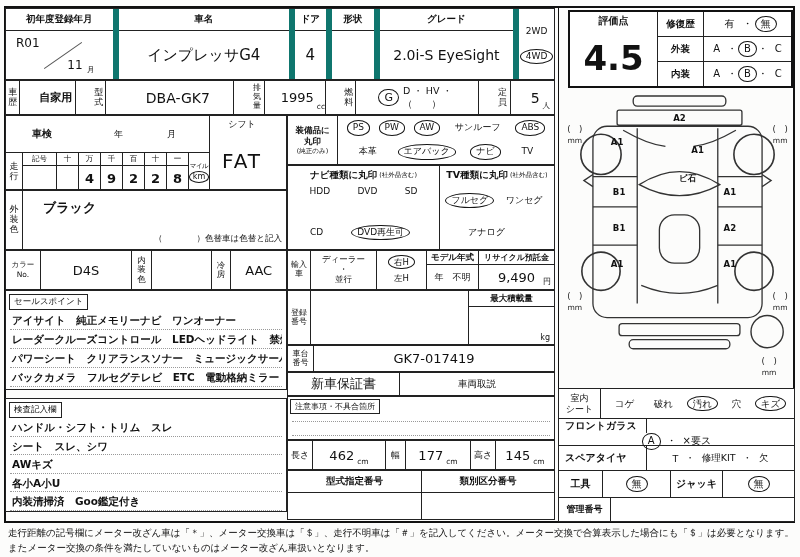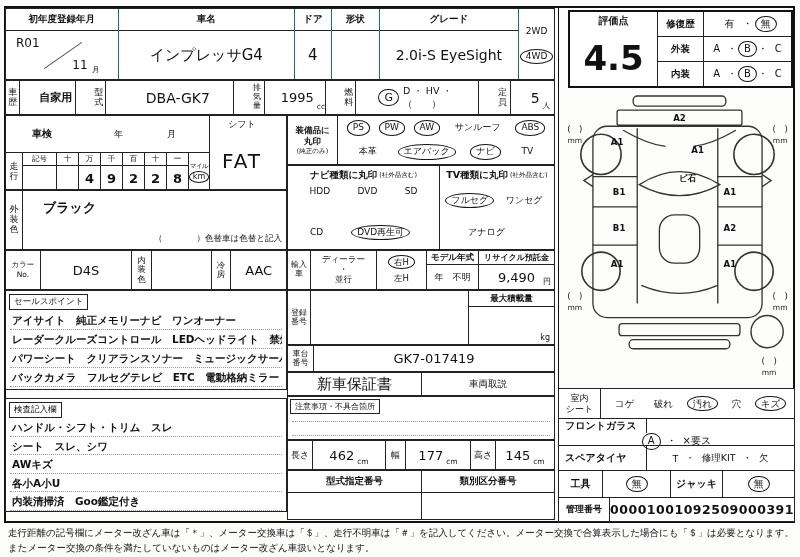--- a/index.html
+++ b/index.html
@@ -6,21 +6,21 @@
   html,body { width:800px; height:557px; }
   body { font-family:"DejaVu Sans","Liberation Sans",sans-serif; color:#111; background:#fbfbf9; }
   .sheet { position:relative; width:800px; height:557px; background:#fcfcfb; overflow:hidden; }
   .abs { position:absolute; }
   .bx { border:1px solid #222; background:#fff; }
   .fx { display:flex; }
   .col { display:flex; flex-direction:column; }
   .ctr { display:flex; align-items:center; justify-content:center; }
   .br { border-right:1px solid #222; }
   .bb { border-bottom:1px solid #222; }
-  .hcol { display:flex; flex-direction:column; border-right:1px solid #0f766e; }
+  .hcol { display:flex; flex-direction:column; border-right:6px solid #0f766e; }
   .hcol:last-child { border-right:none; }
   .hlab { height:22px; border-bottom:1px solid #222; display:flex; align-items:center; justify-content:center; font-size:9.5px; font-weight:bold; }
   .hval { flex:1; display:flex; align-items:center; justify-content:center; }
   .vlab { display:flex; align-items:center; justify-content:center; text-align:center;
           font-size:9px; line-height:1.1; word-break:break-all; border-right:1px solid #222; padding:1px 2px; }
   .opt { display:inline-block; border:1.6px solid transparent; border-radius:50%; padding:1px 5px; line-height:1.25; white-space:nowrap; }
   [data-circled="true"] { border-color:#151515; }
   .tag { display:inline-block; border:1px solid #222; font-size:8.5px; padding:1px 4px; background:#fff; white-space:nowrap; }
   .sline { height:19px; border-bottom:1px dotted #999; font-size:10.5px; font-weight:600; padding:3px 2px 0 2px; white-space:nowrap; overflow:hidden; }
   .nline { height:18.5px; border-bottom:1px dotted #999; font-size:10.5px; font-weight:600; padding:3px 2px 0 2px; white-space:nowrap; overflow:hidden; }
@@ -243,21 +243,21 @@
       </div>
     </div>
   </div>
 
   <div class="abs bx fx" style="left:287px;top:345px;width:268px;height:27px;">
     <div class="ctr br" style="width:26px;font-size:8px;line-height:1.1;text-align:center;word-break:break-all;padding:0 3px;">車台番号</div>
     <div class="ctr" style="flex:1;font-size:13px;">GK7-017419</div>
   </div>
 
   <div class="abs bx fx" style="left:287px;top:372px;width:268px;height:24px;">
-    <div class="ctr br" style="width:134px;font-size:15px;">新車保証書</div>
+    <div class="ctr br" style="width:112px;font-size:13px;">新車保証書</div>
     <div class="ctr" style="flex:1;font-size:9.5px;">車両取説</div>
   </div>
 
   <div class="abs bx" style="left:287px;top:396px;width:268px;height:44px;">
     <div class="tag abs" style="left:2px;top:2px;font-size:8px;">注意事項・不具合箇所</div>
     <div class="abs dline" style="left:4px;right:4px;top:24px;height:0;"></div>
     <div class="abs dline" style="left:4px;right:4px;top:38px;height:0;"></div>
   </div>
 
   <div class="abs bx" style="left:5px;top:398px;width:282px;height:114px;">
@@ -428,21 +428,20 @@
       <div class="ctr br" style="width:68px;font-size:10px;">
         <span class="opt" data-circled="true">無</span>
       </div>
       <div class="ctr br" style="width:52px;font-size:10px;font-weight:bold;">ジャッキ</div>
       <div class="ctr" style="flex:1;font-size:10px;">
         <span class="opt" data-circled="true">無</span>
       </div>
     </div>
     <div class="fx" style="flex:1;">
       <div class="ctr br" style="width:52px;font-size:9px;font-weight:bold;">管理番号</div>
-      <div class="ctr" style="flex:1;font-size:12.5px;font-weight:bold;letter-spacing:0.5px;">00001001092509000391</div>
     </div>
   </div>
 
   <div class="abs" style="left:8px;top:527px;width:788px;">
     <div style="font-size:9.5px;white-space:nowrap;">走行距離の記号欄にメーター改ざん車は「＊」、メーター交換車は「＄」、走行不明車は「＃」を記入してください。メーター交換で合算表示した場合にも「＄」は必要となります。</div>
     <div style="font-size:9.5px;white-space:nowrap;margin-top:2px;">またメーター交換の条件を満たしていないものはメーター改ざん車扱いとなります。</div>
   </div>
 
 </div>
 

